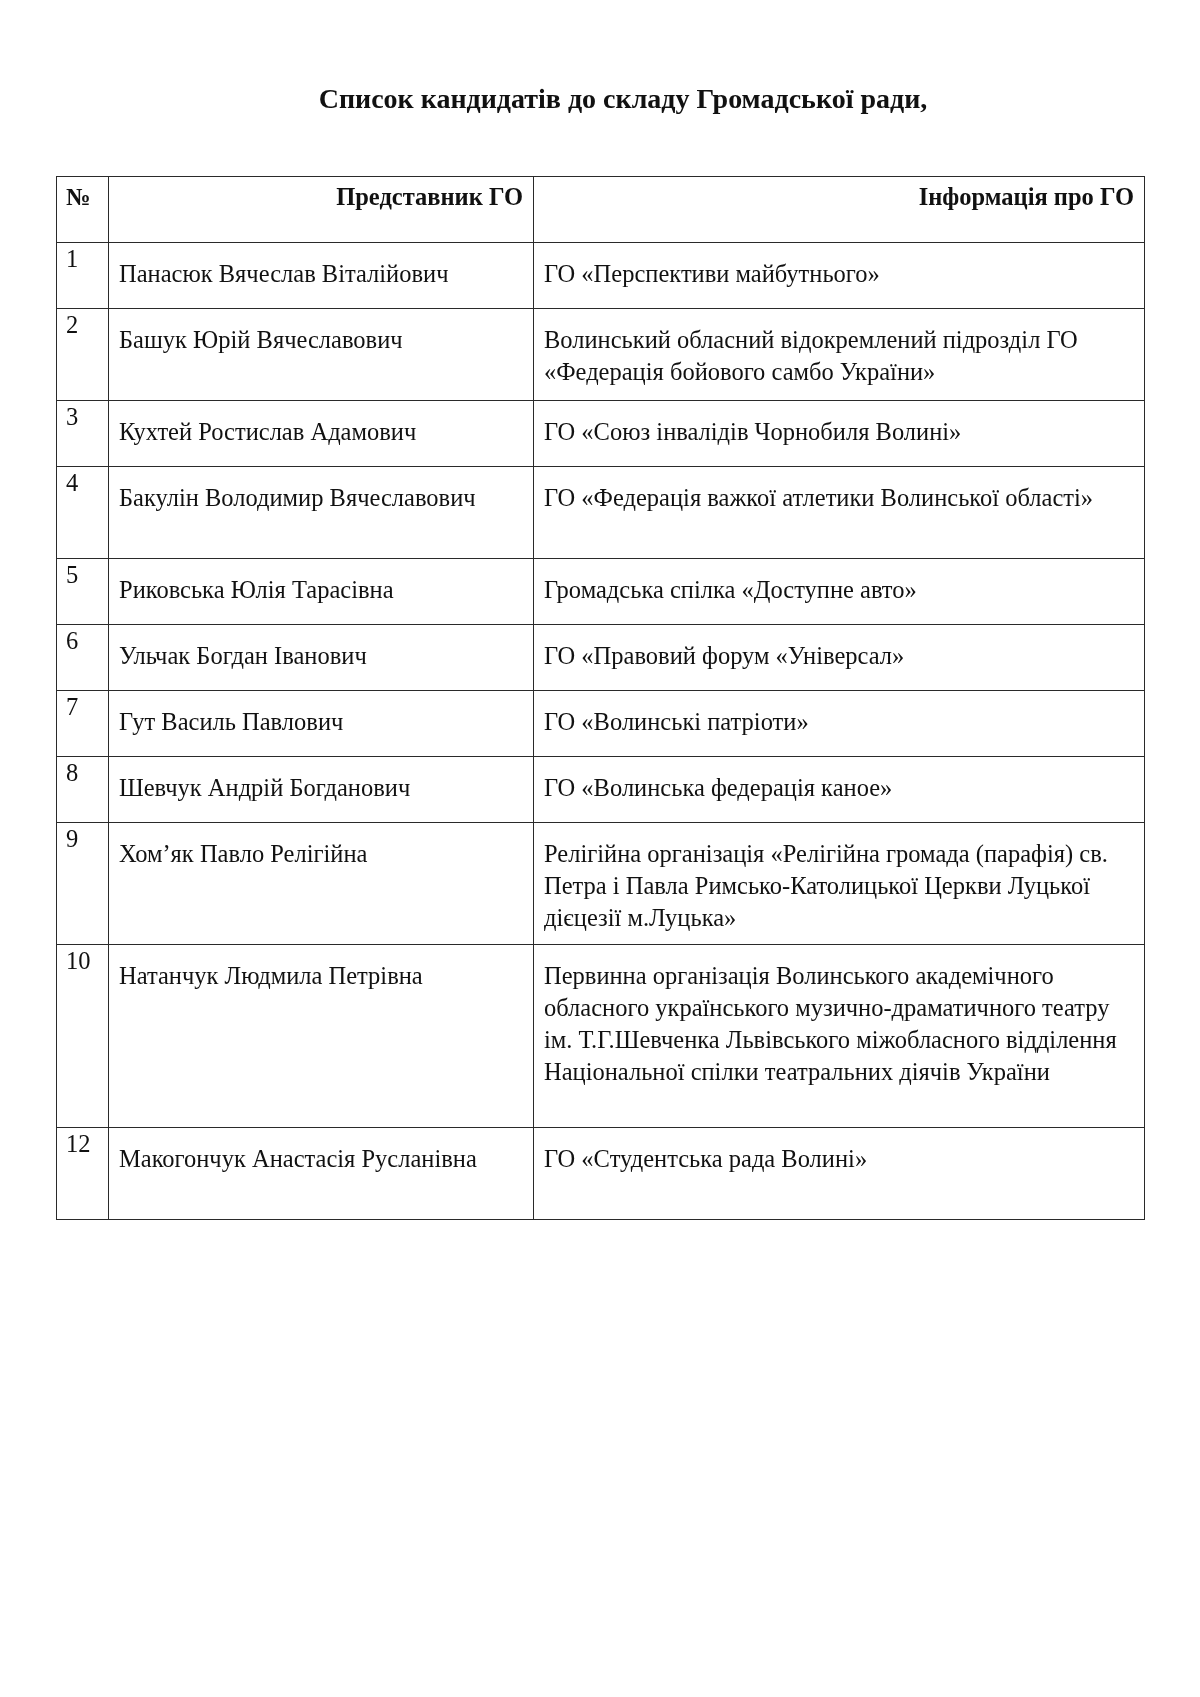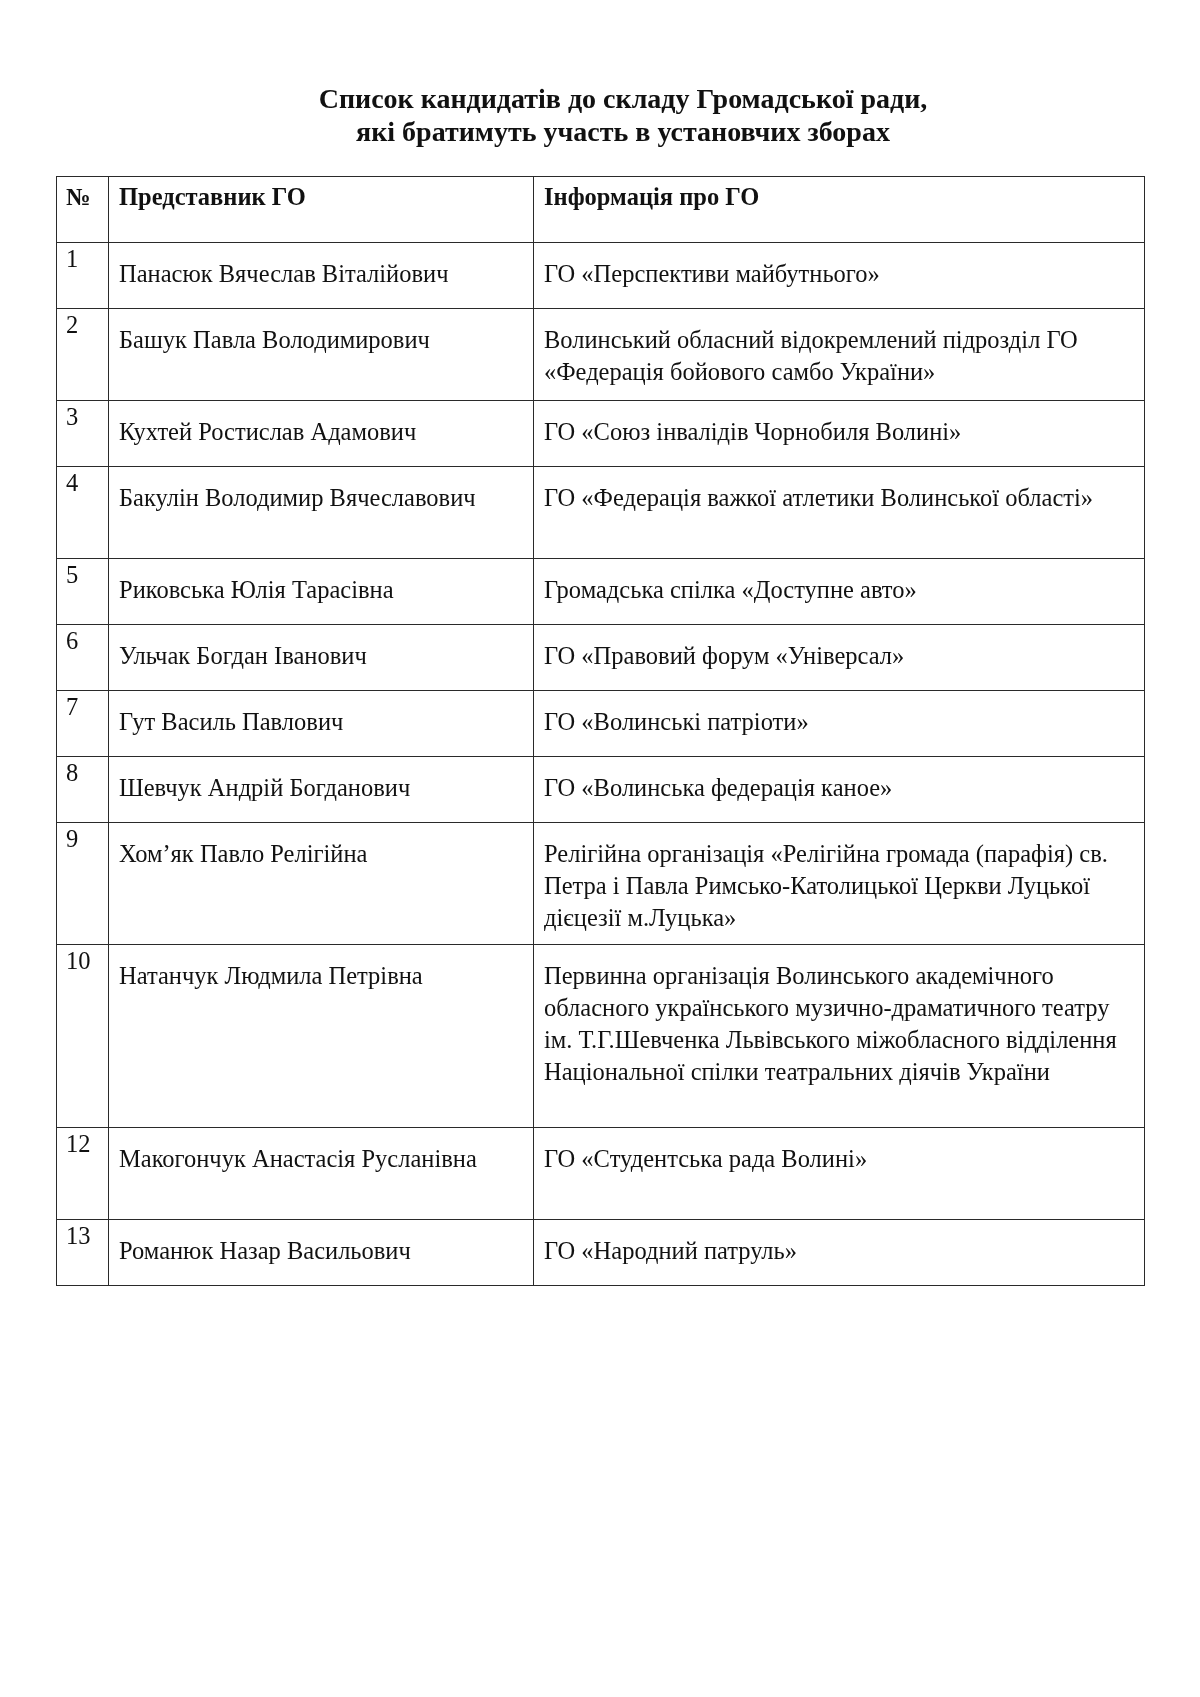--- a/index.html
+++ b/index.html
@@ -18,30 +18,29 @@
     width: 1088px; border-collapse: collapse; table-layout: fixed;
     font-size: 24.5px; line-height: 32px;
   }
   table.list col.c-num { width: 52px; }
   table.list col.c-name { width: 425px; }
   table.list col.c-info { width: 611px; }
   table.list th, table.list td {
     border: 1.6px solid #2a2a2a; vertical-align: top; padding: 0 10px;
     text-align: left; font-weight: normal;
   }
-  table.list th { font-weight: bold; text-align: left; padding-top: 4px; }
+  table.list th { font-weight: bold; text-align: right; padding-top: 4px; }
   table.list td.num { padding: 0 4px 0 9px; }
   table.list td { padding-top: 15px; }
 </style>
 </head>
 <body>
 
 <div class="title">
   <div>Список кандидатів до складу Громадської ради,</div>
-  <div>які братимуть участь в установчих зборах</div>
 </div>
 
 <table class="list">
   <colgroup>
       <col class="c-num">
       <col class="c-name">
       <col class="c-info">
     </colgroup>
   <thead>
     <tr style="height:66px">
@@ -51,21 +50,21 @@
     </tr>
   </thead>
   <tbody id="rows">
       <tr style="height: 66px;">
     <td class="num">1</td>
     <td>Панасюк Вячеслав Віталійович</td>
     <td>ГО «Перспективи майбутнього»</td>
   </tr>
       <tr style="height: 92px;">
     <td class="num">2</td>
-    <td>Башук Павла Володимирович</td>
+    <td>Башук Юрій Вячеславович</td>
     <td>Волинський обласний відокремлений підрозділ ГО «Федерація бойового самбо України»</td>
   </tr>
       <tr style="height: 66px;">
     <td class="num">3</td>
     <td>Кухтей Ростислав Адамович</td>
     <td>ГО «Союз інвалідів Чорнобиля Волині»</td>
   </tr>
       <tr style="height: 92px;">
     <td class="num">4</td>
     <td>Бакулін Володимир Вячеславович</td>
@@ -99,19 +98,14 @@
       <tr style="height: 183px; margin-top: 23px;">
     <td class="num">10</td>
     <td>Натанчук Людмила Петрівна</td>
     <td>Первинна організація Волинського академічного обласного українського музично-драматичного театру ім. Т.Г.Шевченка Львівського міжобласного відділення Національної спілки театральних діячів України</td>
   </tr>
       <tr style="height: 92px; margin-top: 32px;">
     <td class="num">12</td>
     <td>Макогончук Анастасія Русланівна</td>
     <td>ГО «Студентська рада Волині»</td>
   </tr>
-      <tr style="height: 66px;">
-    <td class="num">13</td>
-    <td>Романюк Назар Васильович</td>
-    <td>ГО «Народний патруль»</td>
-  </tr>
     </tbody>
 </table>
 
 </body></html>

